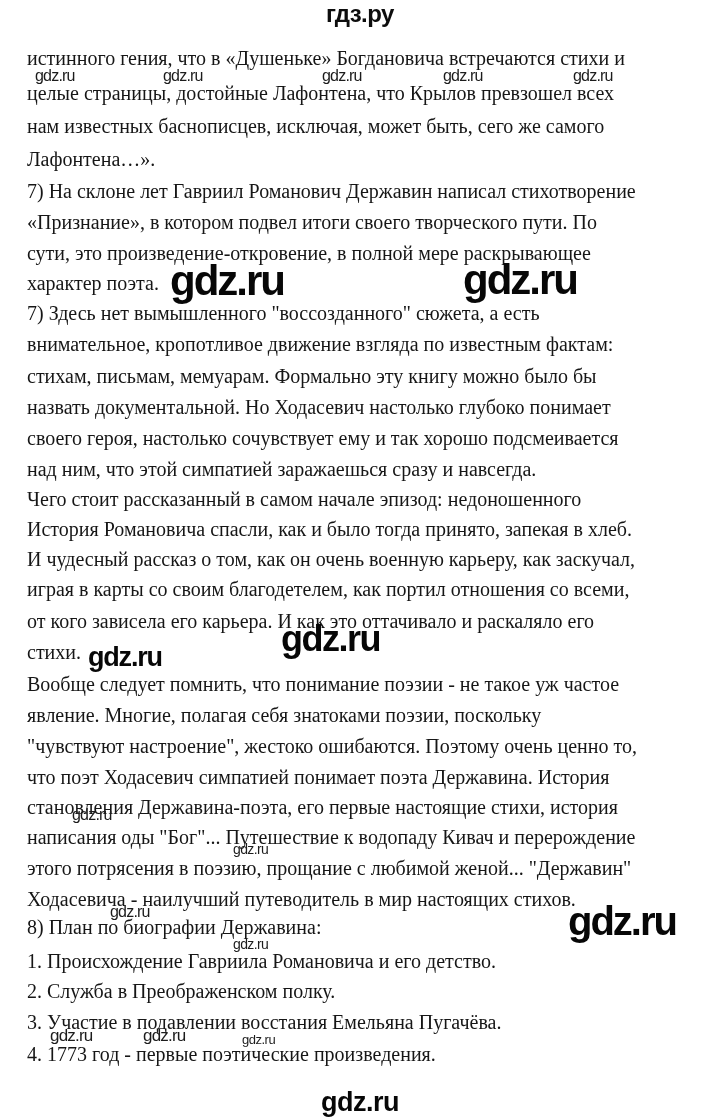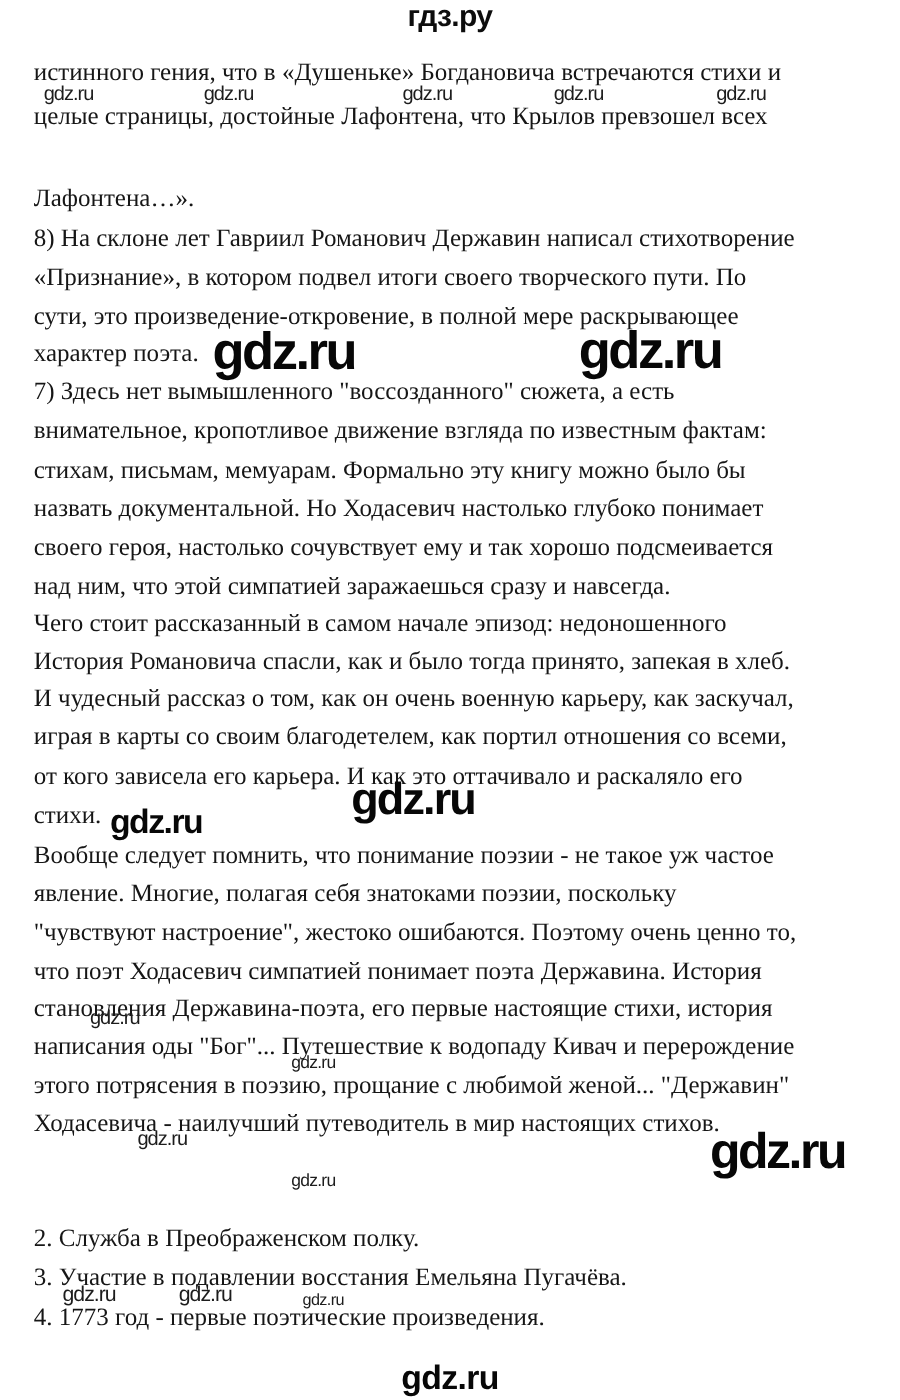--- a/index.html
+++ b/index.html
@@ -57,22 +57,23 @@
 </style>
 </head>
 <body>
 
 <div class="page">
 
   <div class="site-header">гдз.ру</div>
 
   <div class="text-line" style="top:83px">целые страницы, достойные Лафонтена, что Крылов превзошел всех</div>
   <div class="text-line" style="top:48px">истинного гения, что в «Душеньке» Богдановича встречаются стихи и</div>
+  <div class="text-line" style="top:116px">нам известных баснописцев, исключая, может быть, сего же самого</div>
   <div class="text-line" style="top:149px">Лафонтена…».</div>
-  <div class="text-line" style="top:181px">8) На склоне лет Гавриил Романович Державин написал стихотворение</div>
+  <div class="text-line" style="top:181px">7) На склоне лет Гавриил Романович Державин написал стихотворение</div>
   <div class="text-line" style="top:212px">«Признание», в котором подвел итоги своего творческого пути. По</div>
   <div class="text-line" style="top:243px">сути, это произведение-откровение, в полной мере раскрывающее</div>
   <div class="text-line" style="top:273px">характер поэта.</div>
   <div class="text-line" style="top:303px">7) Здесь нет вымышленного "воссозданного" сюжета, а есть</div>
   <div class="text-line" style="top:334px">внимательное, кропотливое движение взгляда по известным фактам:</div>
   <div class="text-line" style="top:366px">стихам, письмам, мемуарам. Формально эту книгу можно было бы</div>
   <div class="text-line" style="top:397px">назвать документальной. Но Ходасевич настолько глубоко понимает</div>
   <div class="text-line" style="top:428px">своего героя, настолько сочувствует ему и так хорошо подсмеивается</div>
   <div class="text-line" style="top:459px">над ним, что этой симпатией заражаешься сразу и навсегда.</div>
   <div class="text-line" style="top:489px">Чего стоит рассказанный в самом начале эпизод: недоношенного</div>
@@ -82,20 +83,22 @@
   <div class="text-line" style="top:611px">от кого зависела его карьера. И как это оттачивало и раскаляло его</div>
   <div class="text-line" style="top:642px">стихи.</div>
   <div class="text-line" style="top:674px">Вообще следует помнить, что понимание поэзии - не такое уж частое</div>
   <div class="text-line" style="top:705px">явление.  Многие, полагая себя знатоками поэзии, поскольку</div>
   <div class="text-line" style="top:736px">"чувствуют настроение", жестоко ошибаются. Поэтому очень ценно то,</div>
   <div class="text-line" style="top:767px">что поэт Ходасевич симпатией понимает поэта Державина. История</div>
   <div class="text-line" style="top:797px">становления Державина-поэта, его первые настоящие стихи, история</div>
   <div class="text-line" style="top:827px">написания оды "Бог"... Путешествие к водопаду Кивач и перерождение</div>
   <div class="text-line" style="top:858px">этого потрясения в поэзию, прощание с любимой женой... "Державин"</div>
   <div class="text-line" style="top:889px">Ходасевича - наилучший путеводитель в мир настоящих стихов.</div>
+  <div class="text-line" style="top:917px">8) План по биографии Державина:</div>
+  <div class="text-line" style="top:951px">1. Происхождение Гавриила Романовича и его детство.</div>
   <div class="text-line" style="top:981px">2. Служба в Преображенском полку.</div>
   <div class="text-line" style="top:1012px">3. Участие в подавлении восстания Емельяна Пугачёва.</div>
   <div class="text-line" style="top:1044px">4. 1773 год - первые поэтические произведения.</div>
 
   <div class="wm wm-sm" style="left:35px;top:68px">gdz.ru</div>
   <div class="wm wm-sm" style="left:163px;top:68px">gdz.ru</div>
   <div class="wm wm-sm" style="left:322px;top:68px">gdz.ru</div>
   <div class="wm wm-sm" style="left:443px;top:68px">gdz.ru</div>
   <div class="wm wm-sm" style="left:573px;top:68px">gdz.ru</div>
 

